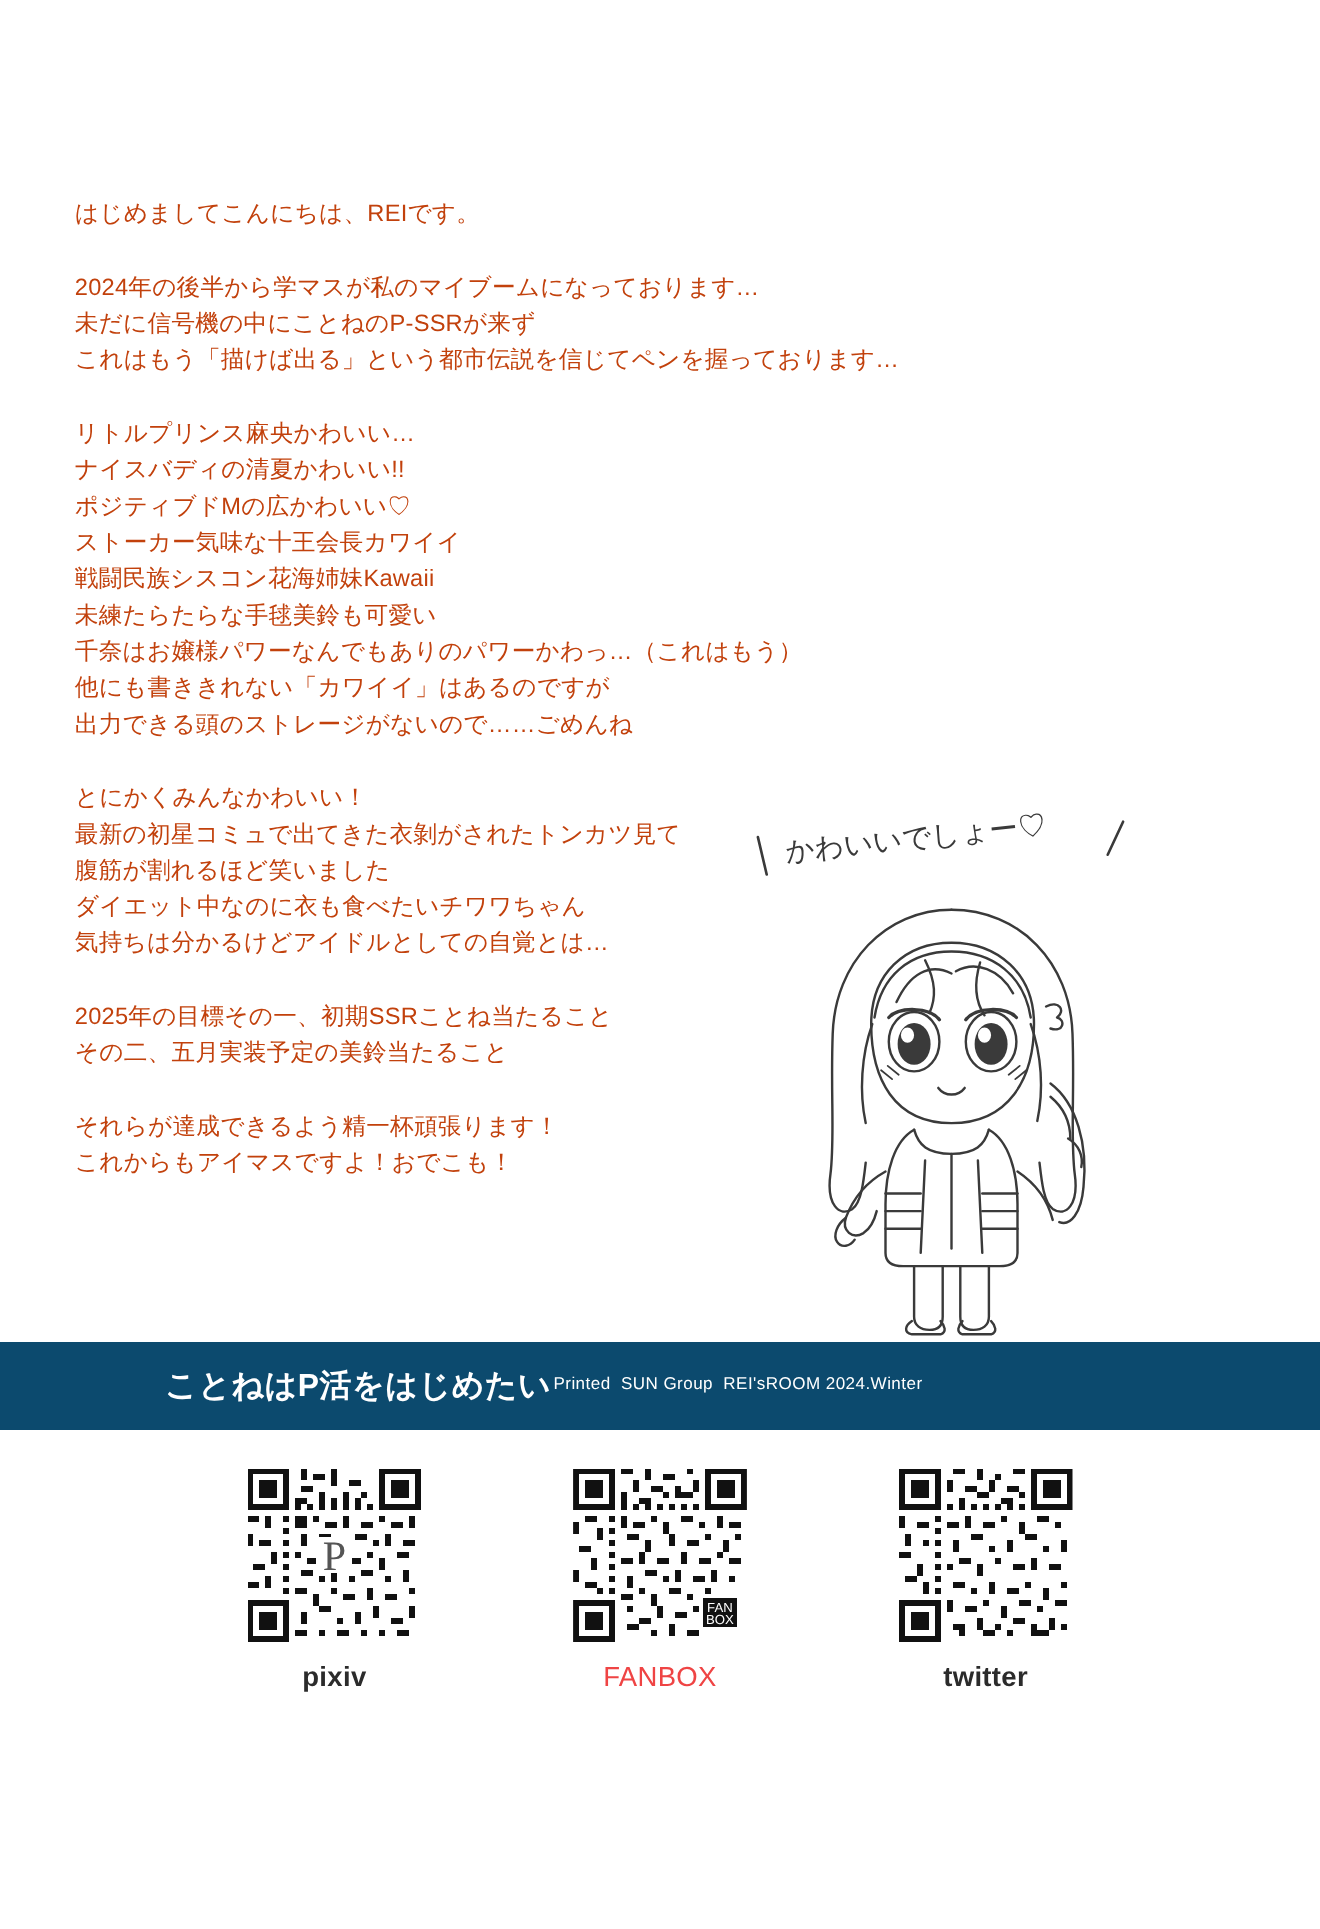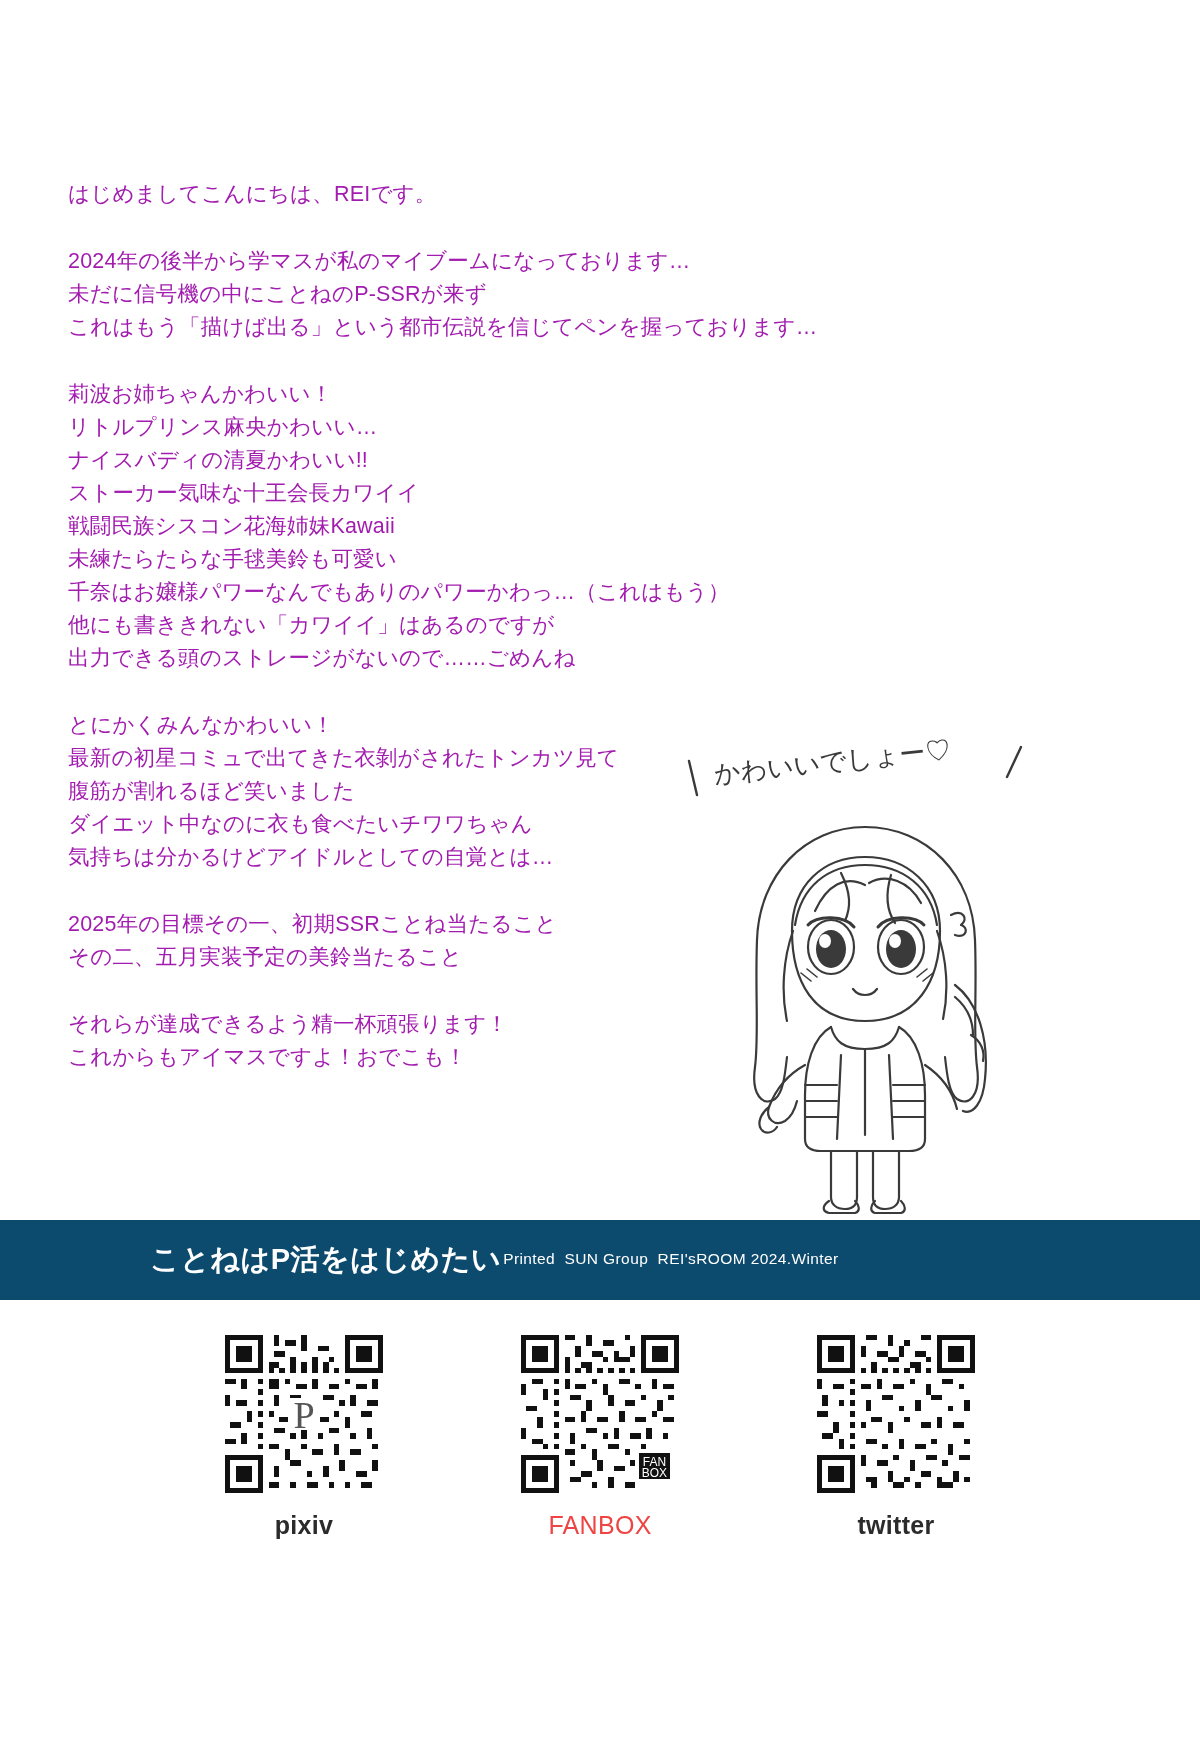--- a/index.html
+++ b/index.html
@@ -25,21 +25,21 @@
   }
   .para {
     margin: 0 0 34px 0;
   }
   .para:last-child { margin-bottom: 0; font-family: Liberation Serif, serif; }
   .line {
     font-size: 21.5px;
     line-height: 33px;
     letter-spacing: 0.2px;
     white-space: pre;
-    color: #a21caf;
+    color: #c2410c;
   }
 
   
   #illustration {
     position: absolute;
     left: 655px;
     top: 735px;
     width: 420px;
     height: 500px;
   }
@@ -111,23 +111,23 @@
     <div class="line">はじめましてこんにちは、REIです。</div>
   </div>
 
   <div class="para">
     <div class="line">2024年の後半から学マスが私のマイブームになっております…</div>
     <div class="line">未だに信号機の中にことねのP-SSRが来ず</div>
     <div class="line">これはもう「描けば出る」という都市伝説を信じてペンを握っております…</div>
   </div>
 
   <div class="para">
-    <div class="line">莉波お姉ちゃんかわいい！</div>
     <div class="line">リトルプリンス麻央かわいい…</div>
     <div class="line">ナイスバディの清夏かわいい!!</div>
+    <div class="line">ポジティブドMの広かわいい♡</div>
     <div class="line">ストーカー気味な十王会長カワイイ</div>
     <div class="line">戦闘民族シスコン花海姉妹Kawaii</div>
     <div class="line">未練たらたらな手毬美鈴も可愛い</div>
     <div class="line">千奈はお嬢様パワーなんでもありのパワーかわっ…（これはもう）</div>
     <div class="line">他にも書ききれない「カワイイ」はあるのですが</div>
     <div class="line">出力できる頭のストレージがないので……ごめんね</div>
   </div>
 
   <div class="para">
     <div class="line">とにかくみんなかわいい！</div>

